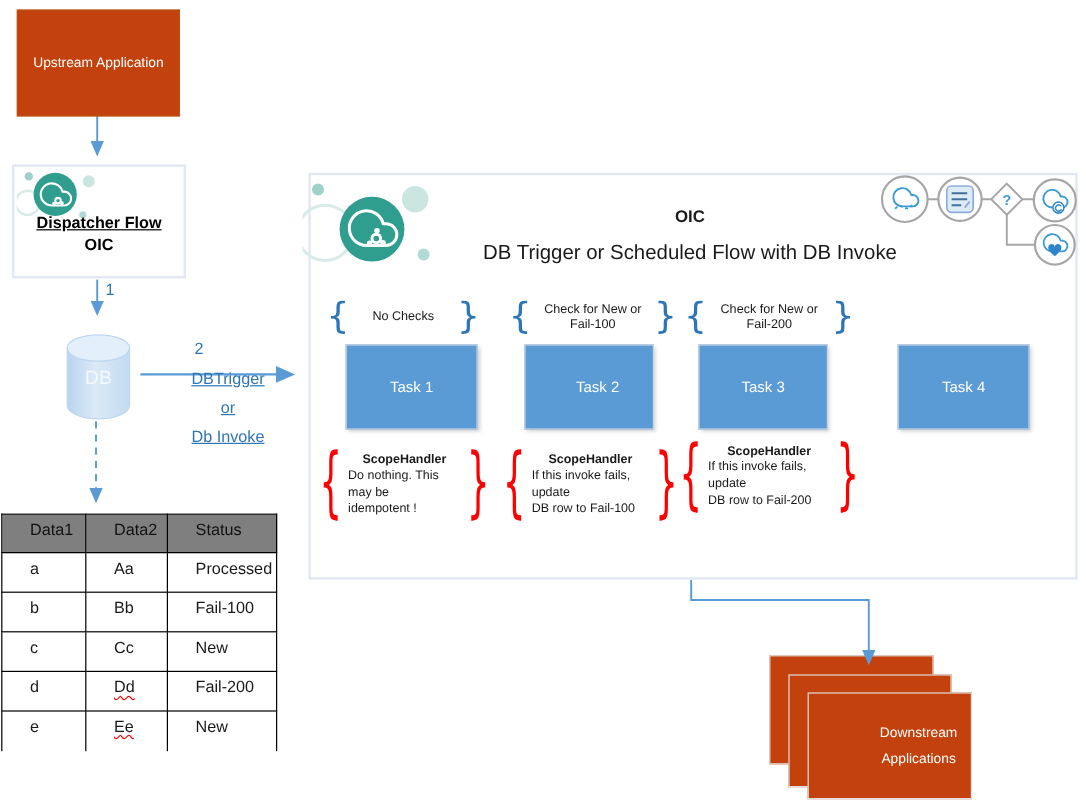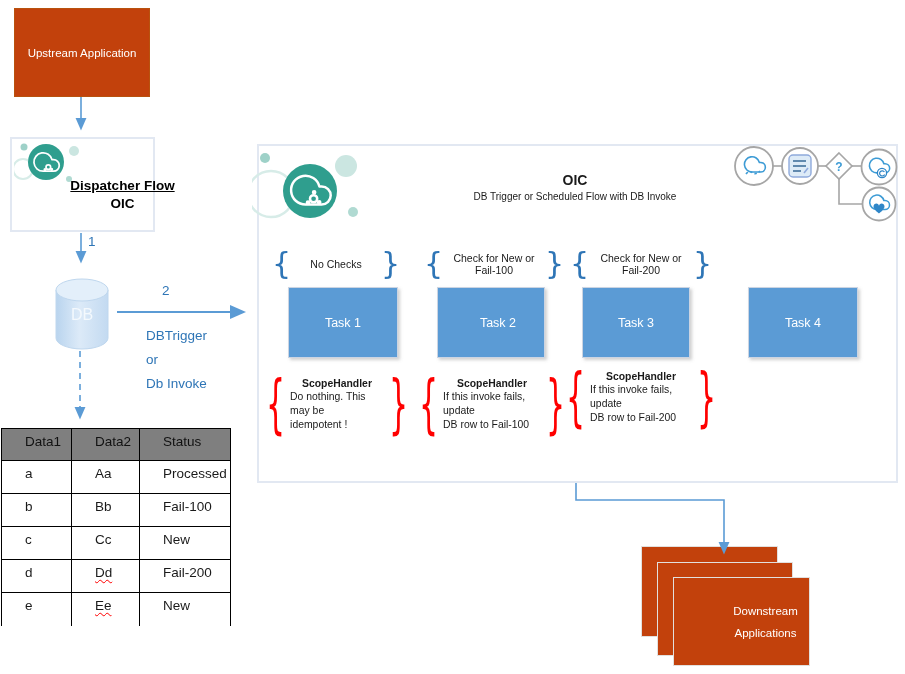--- a/index.html
+++ b/index.html
@@ -8,28 +8,28 @@
 
   
   .obox { position:absolute; background:#c2410c; border:1px solid #B8520E; color:#fff;
           display:flex; flex-direction:column; align-items:center; justify-content:center;
           text-align:center; font-size:11.5px; }
   .dstack { border:1px solid #E2E0DE; }
 
   
   .panel { position:absolute; background:#fff; border:2px solid #E2E8F2; box-sizing:border-box; }
 
-  .disp-text { position:absolute; left:10px; top:178px; width:145px; text-align:center; color:#000;padding-left:40px; }
+  .disp-text { position:absolute; left:10px; top:178px; width:145px; text-align:center; color:#000; }
   .disp-title { font-size:13.5px; font-weight:bold; text-decoration:underline; }
   .disp-sub { font-size:13.5px; font-weight:bold; margin-top:3px; }
 
   .mh-titles { position:absolute; left:330px; top:170px; width:490px; text-align:center; color:#1a1a1a; }
   .mh-title { font-size:15px; font-weight:bold; text-decoration:underline; }
   .mh-sub { font-size:14px; font-weight:bold; margin-top:2px; }
-  .mh-desc { font-size:10px; margin-top:3px; }
+  .mh-desc { font-size:17px; margin-top:13px; }
 
   
   .task { position:absolute; top:287px; height:71px; background:#5B9BD5; border:1px solid #CBD4E2;
           box-shadow:2px 2px 3px rgba(120,120,120,.35); color:#fff; font-size:12.5px;
           display:flex; align-items:center; justify-content:center; box-sizing:border-box; }
 
   
   .chk { position:absolute; top:247px; height:34px; display:flex; align-items:center;
          justify-content:space-between; }
   .chk .lbl { flex:1; text-align:center; font-size:10.5px; color:#1a1a1a; }
@@ -96,21 +96,21 @@
       <circle cx="16.4" cy="18.4" r="0.6" fill="#fff"></circle>
     </g>
   </svg>
   <div class="disp-text">
     <div class="disp-title">Dispatcher Flow</div>
     <div class="disp-sub">OIC</div>
   </div>
 
   <div class="bluetxt" style="left:88px; top:234px;">1</div>
   <div class="bluetxt" style="left:162px; top:283px;">2</div>
-  <div class="bluetxt" style="left:146px; top:324px; width:88px; text-align:left; line-height:24px;">
+  <div class="bluetxt" style="left:146px; top:304px; width:88px; text-align:center; line-height:24px;text-decoration:underline;">
     <div>DBTrigger</div>
     <div>or</div>
     <div>Db Invoke</div>
   </div>
 
   <svg class="abs" style="left:52px; top:274px;" width="60" height="80" viewBox="0 0 60 80">
     <defs>
       <linearGradient id="dbg" x1="0" y1="0" x2="1" y2="0">
         <stop offset="0" stop-color="#B9D4EE"></stop>
         <stop offset="0.45" stop-color="#DCEAF8"></stop>

